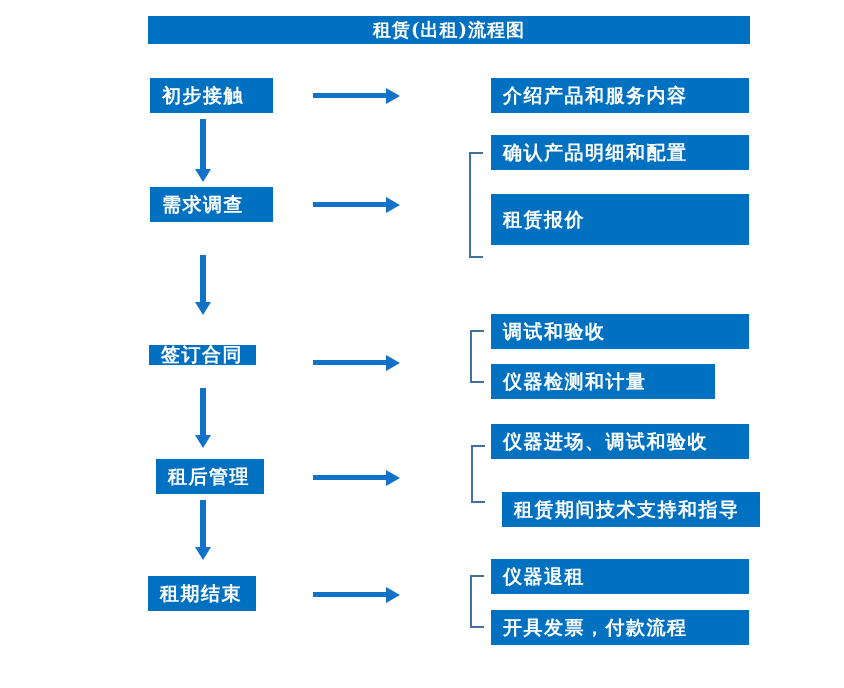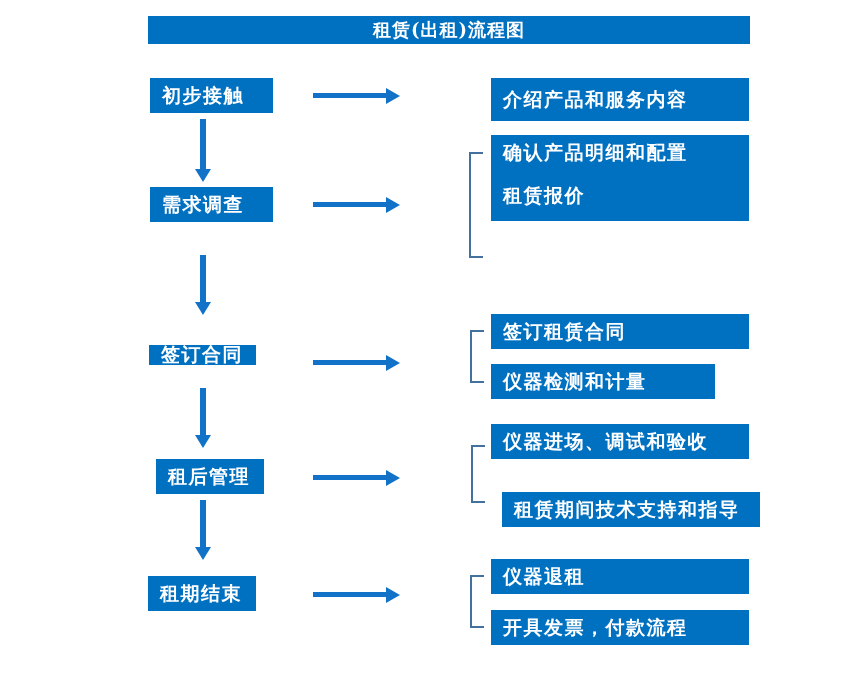--- a/index.html
+++ b/index.html
@@ -69,26 +69,26 @@
   <div class="h-arrow" style="left:265px;top:202px;width:73px;"></div>
   <div class="h-arrow" style="left:265px;top:360px;width:73px;"></div>
   <div class="h-arrow" style="left:265px;top:475px;width:73px;"></div>
   <div class="h-arrow" style="left:265px;top:592px;width:73px;"></div>
 
   <div class="bracket" style="left:421px;top:152px;height:106px;"></div>
   <div class="bracket" style="left:422px;top:330px;height:53px;"></div>
   <div class="bracket" style="left:423px;top:445px;height:58px;"></div>
   <div class="bracket" style="left:422px;top:575px;height:53px;"></div>
 
-  <div class="bar detail" style="left:443px;top:78px;width:258px;height:43px;">介绍产品和服务内容</div>
+  <div class="bar detail" style="left:443px;top:78px;width:258px;height:35px;">介绍产品和服务内容</div>
 
   <div class="bar detail" style="left:443px;top:135px;width:258px;height:35px;">确认产品明细和配置</div>
-  <div class="bar detail" style="left:443px;top:170px;width:258px;height:51px;">租赁报价</div>
+  <div class="bar detail" style="left:443px;top:194px;width:258px;height:51px;">租赁报价</div>
 
-  <div class="bar detail" style="left:443px;top:314px;width:258px;height:35px;">签订租赁合同</div>
+  <div class="bar detail" style="left:443px;top:314px;width:258px;height:35px;">调试和验收</div>
   <div class="bar detail" style="left:443px;top:364px;width:224px;height:35px;">仪器检测和计量</div>
 
   <div class="bar detail" style="left:443px;top:424px;width:258px;height:35px;">仪器进场、调试和验收</div>
   <div class="bar detail" style="left:454px;top:492px;width:258px;height:35px;">租赁期间技术支持和指导</div>
 
   <div class="bar detail" style="left:443px;top:559px;width:258px;height:35px;">仪器退租</div>
   <div class="bar detail" style="left:443px;top:610px;width:258px;height:35px;">开具发票，付款流程</div>
 
 </div>
 

